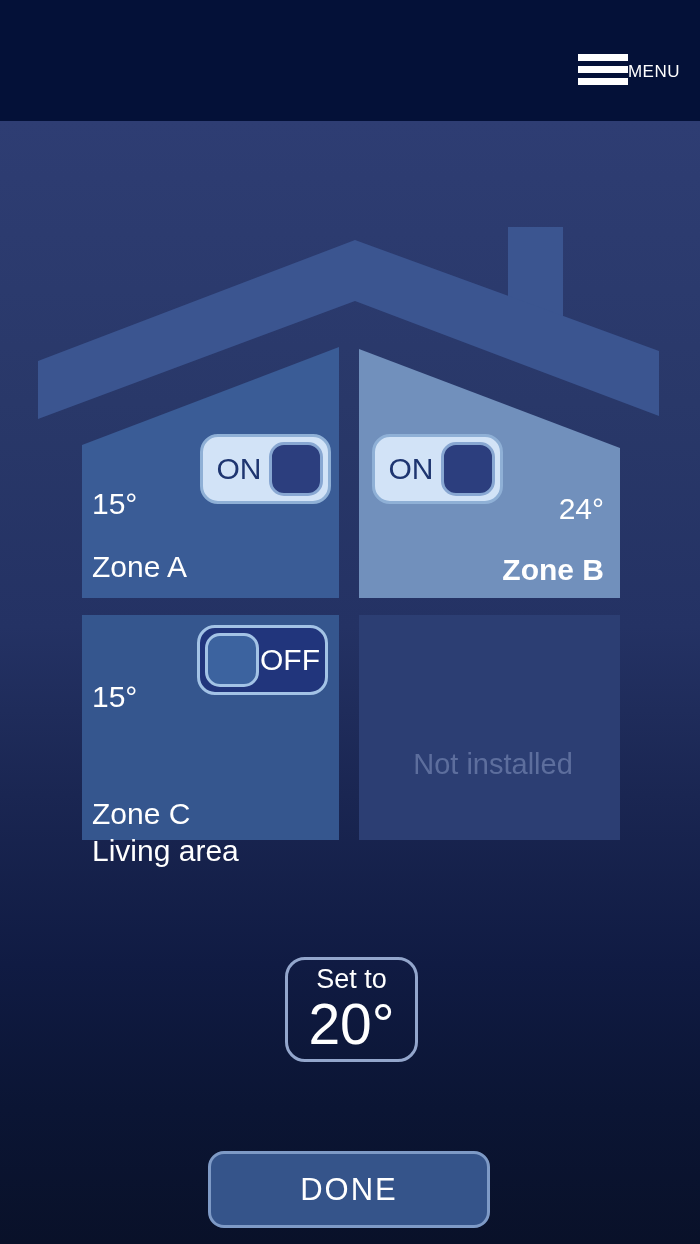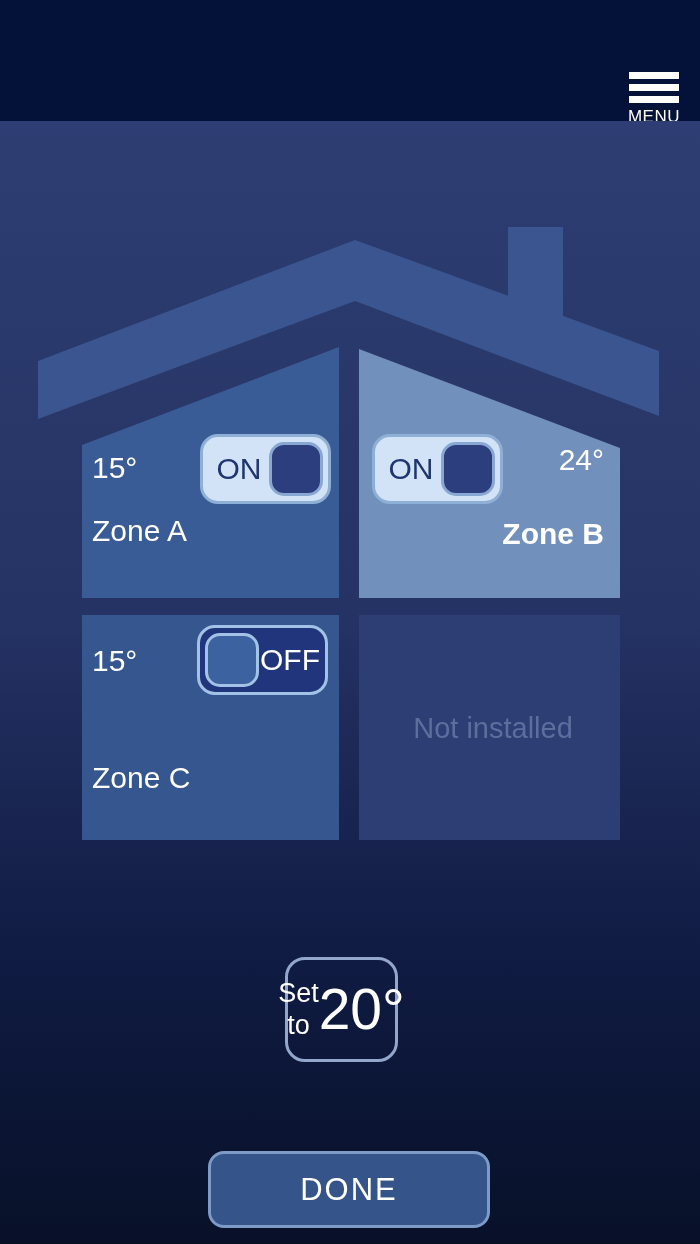--- a/index.html
+++ b/index.html
@@ -9,46 +9,46 @@
   .phone {
     position:relative; width:700px; height:1244px; overflow:hidden;
     background:#041138;
   }
 
   
   .topbar { position:absolute; left:0; top:0; width:700px; height:121px; background:#041138; }
   .menu-btn {
     position:absolute; top:54px; right:20px;
     background:transparent; border:none; cursor:pointer;
-    display:flex; flex-direction:column; align-items:center;margin-top:18px;
+    display:flex; flex-direction:row; align-items:center;
   }
   .hamburger i { display:block; width:50px; height:7px; background:#ffffff; margin-bottom:5px; }
   .hamburger i:last-child { margin-bottom:4px; }
   .menu-text { color:#ffffff; font-size:17px; letter-spacing:0.5px; }
 
   
   .main {
     position:absolute; left:0; top:121px; width:700px; height:1123px;
     background:linear-gradient(180deg,#2e3d73 0%,#293869 25%,#243264 45%,#1a2652 60%,#101b43 75%,#0b1534 88%,#091129 100%);
   }
   .house { position:absolute; left:0; top:0; width:700px; height:1123px; }
 
   .panel { position:absolute; }
   .zone-a { left:82px;  top:226px; width:257px; height:251px; background:#3a5c96;
             clip-path:polygon(0 98px,100% 0,100% 100%,0 100%); }
   .zone-b { left:359px; top:228px; width:261px; height:249px; background:#7190bc;
             clip-path:polygon(0 0,100% 99px,100% 100%,0 100%); }
   .zone-c { left:82px;  top:494px; width:257px; height:225px; background:#35568e; }
   .zone-d { left:359px; top:494px; width:261px; height:225px; background:#2c3e73; }
 
-  .txt { position:absolute; color:#ffffff; font-size:30px; line-height:1.1; white-space:nowrap; }
+  .txt { position:absolute; color:#ffffff; font-size:30px; line-height:1.1; white-space:nowrap;margin-top:36px; }
   .temp-a   { left:92px; top:330px; }
   .name-a   { left:92px; top:393px; }
   .room-a   { left:92px; top:430px; }
-  .temp-b   { right:96px; top:322px; text-align:right; }
+  .temp-b   { right:96px; top:335px; text-align:right; }
   .name-b   { right:96px; top:396px; text-align:right;font-weight:bold; }
   .temp-c   { left:92px; top:523px; }
   .name-c   { left:92px; top:640px; }
   .room-c   { left:92px; top:677px; }
   .not-installed { left:359px; top:592px; width:261px; text-align:center;
                    color:#5d6e9d; font-size:29px;padding-left:7px; }
 
   
   .switch {
     position:absolute; width:131px; height:70px; border-radius:18px;
@@ -61,24 +61,24 @@
   .switch.on .knob  { right:5px; top:5px; background:#2c3e7e; border:3px solid #88a7d2; }
   .switch.off { background:#21357c; border:3px solid #a3c3e6; }
   .switch.off .state { right:0; width:70px; text-align:center; color:#ffffff; }
   .switch.off .knob  { left:5px; top:5px; background:#3c639f; border:3px solid #a3c3e6; }
   .sw-a { left:200px; top:313px; }
   .sw-b { left:372px; top:313px; }
   .sw-c { left:197px; top:504px; }
 
   
   .set-btn {
-    position:absolute; left:285px; top:836px; width:113px; height:105px;
+    position:absolute; left:285px; top:836px; width:133px; height:105px;
     background:transparent; border:3px solid #93a6cc; border-radius:20px;
     color:#ffffff; cursor:pointer;
-    display:flex; flex-direction:row; align-items:center; justify-content:center;
+    display:flex; flex-direction:column; align-items:center; justify-content:center;
   }
   .set-label { font-size:27px; line-height:1.15; }
   .set-value { font-size:57px; line-height:1.05; }
   .done-btn {
     position:absolute; left:208px; top:1030px; width:282px; height:77px;
     background:#35548a; border:3px solid #7e9ac6; border-radius:16px;
     color:#ffffff; font-size:31px; letter-spacing:2px; cursor:pointer;
     font-family:"Liberation Sans","DejaVu Sans",sans-serif;
   }
 </style>
@@ -123,20 +123,21 @@
     </button>
     <div class="txt temp-b">24°</div>
     <div class="txt name-b">Zone B</div>
 
     <div class="txt temp-c">15°</div>
     <button class="switch off sw-c">
       <span class="knob"></span>
       <span class="state">OFF</span>
     </button>
     <div class="txt name-c">Zone C</div>
+    <div class="txt room-c">Living area</div>
 
     <div class="txt not-installed">Not installed</div>
 
     <button class="set-btn">
       <span class="set-label">Set to</span>
       <span class="set-value">20°</span>
     </button>
 
     <button class="done-btn">DONE</button>
 

